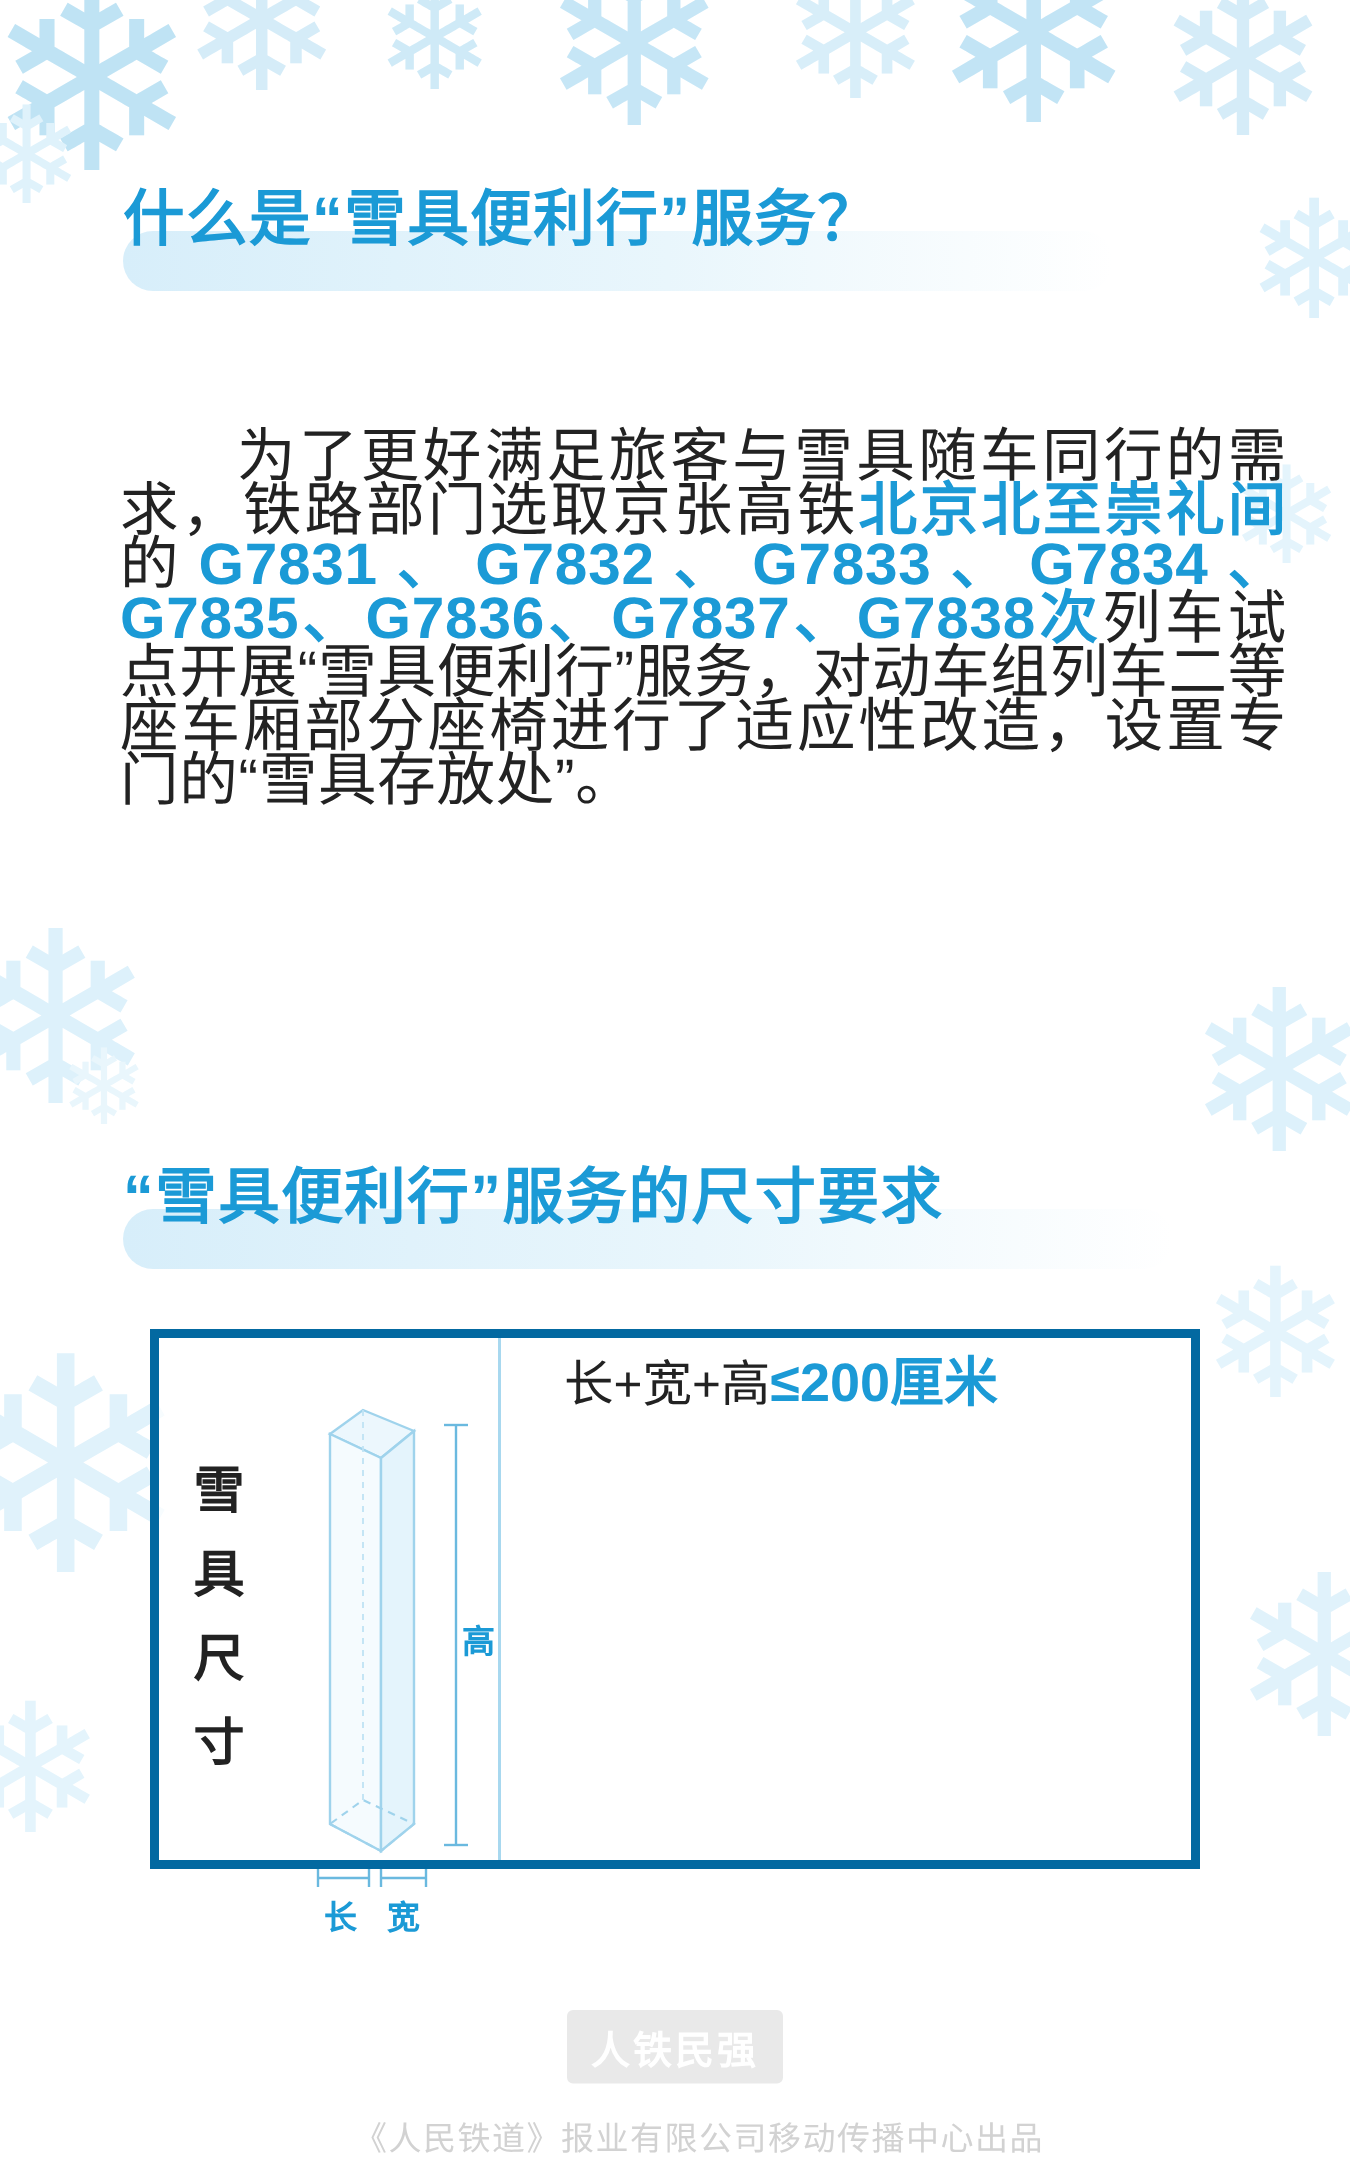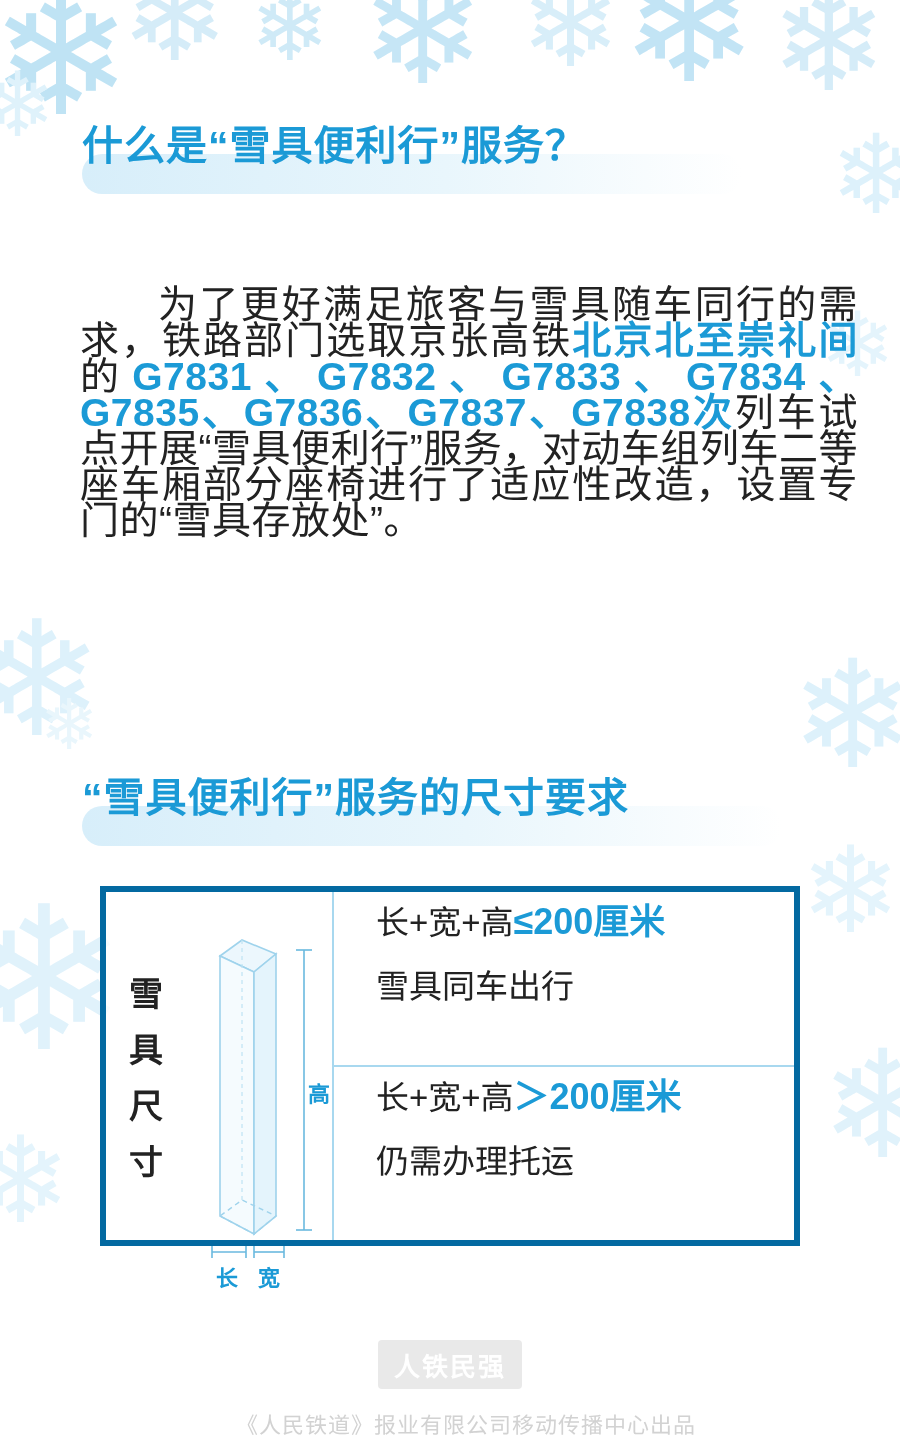--- a/index.html
+++ b/index.html
@@ -265,27 +265,20 @@
         <span class="axis-label" style="left:36px; top:344px;">长</span>
         <span class="axis-label" style="left:78px; top:344px;">宽</span>
       </div>
     </div>
 
     <div class="spec-right">
       <div class="spec-row">
         <div class="spec-line1">
           <span>长+宽+高</span><b>≤200厘米</b>
         </div>
-        <div class="spec-line2">雪具同车出行</div>
-      </div>
-      <div class="spec-row">
-        <div class="spec-line1">
-          <span>长+宽+高</span><b>＞200厘米</b>
-        </div>
-        <div class="spec-line2">仍需办理托运</div>
       </div>
     </div>
   </div>
 
   <div class="footer">
     <span class="logo-badge">人铁民强</span>
     <div class="footer-text">《人民铁道》报业有限公司移动传播中心出品</div>
   </div>
 
 </div>

